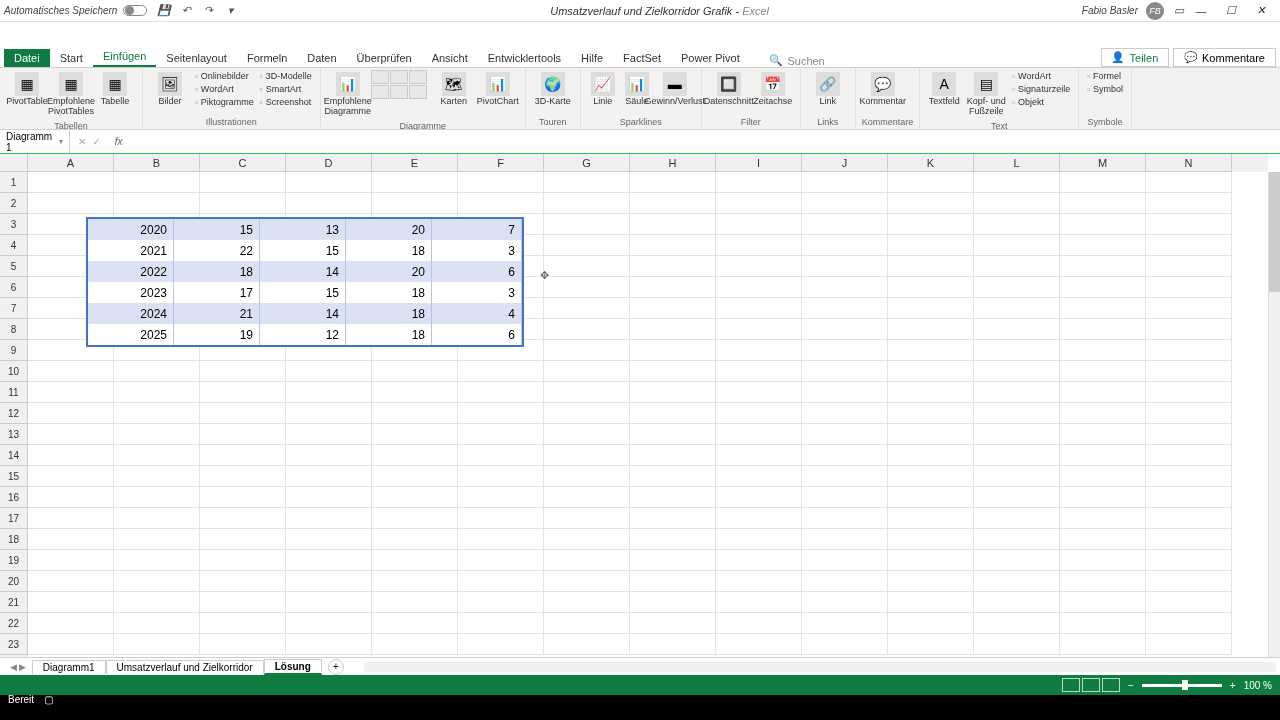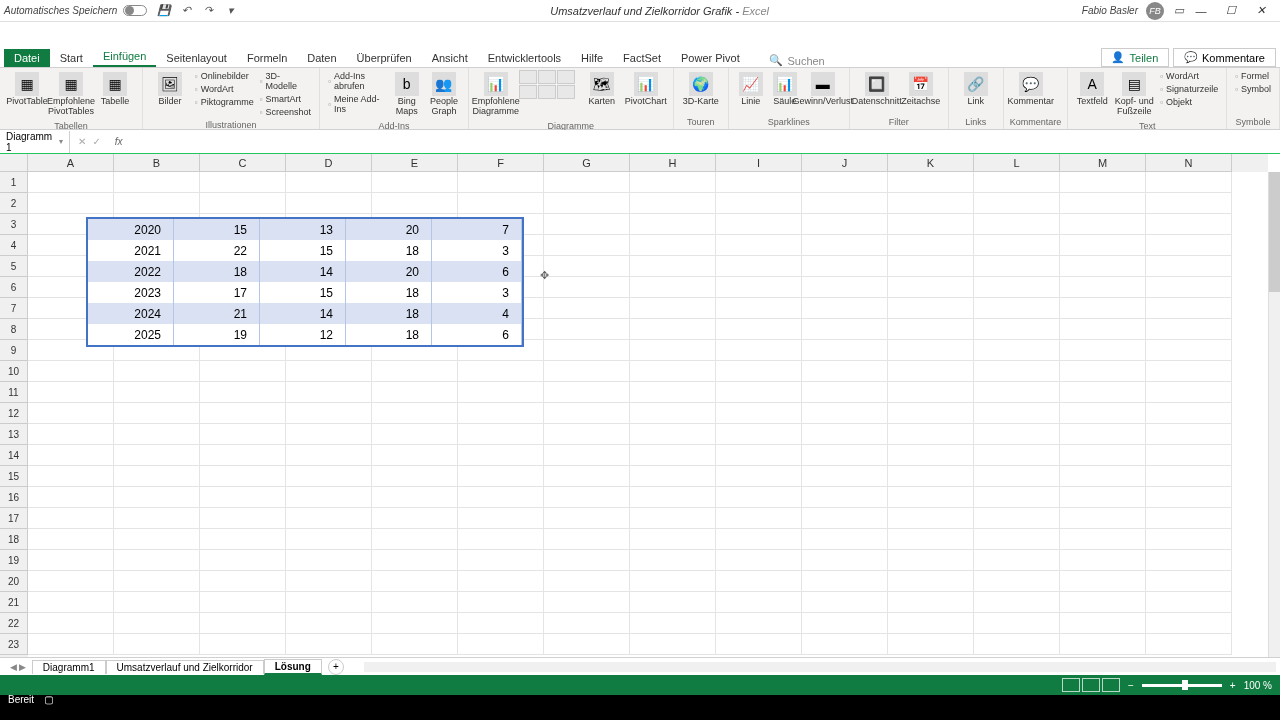--- a/index.html
+++ b/index.html
@@ -67,21 +67,21 @@
 .cell { width: 86px; border-right: 1px solid #e4e4e4; border-bottom: 1px solid #e4e4e4; padding: 0 4px; font-size: 11px; display: flex; align-items: center; }
 
 
 .data-table { position: absolute; top: 63px; left: 86px; z-index: 5; border: 2px solid #4472c4; }
 .dt-header { display: flex; background: #4472c4; }
 .dt-h { color: #fff; font-size: 12px; font-weight: 600; padding: 2px 4px; display: flex; align-items: center; justify-content: space-between; height: 21px; border-right: 1px solid #5a82cc; }
 .dt-h .dd { width: 12px; height: 12px; background: #fff; display: flex; align-items: center; justify-content: center; font-size: 7px; color: #333; }
 .dt-row { display: flex; height: 21px; }
 .dt-row.odd { background: #d9e1f2; }
 .dt-row.even { background: #fff; }
-.dt-cell { padding: 0 12px; font-size: 12px; display: flex; align-items: center; justify-content: flex-end; border-right: 1px solid #b4c6e7; }
+.dt-cell { padding: 0 6px; font-size: 12px; display: flex; align-items: center; justify-content: flex-end; border-right: 1px solid #b4c6e7; }
 .w-b { width: 86px; } .w-c { width: 86px; } .w-d { width: 86px; } .w-e { width: 86px; } .w-f { width: 90px; }
 
 
 .move-cursor { position: absolute; top: 115px; left: 540px; z-index: 10; font-size: 11px; color: #666; }
 
 
 .vscroll { position: absolute; top: 18px; right: 0; width: 12px; bottom: 0; background: #f0f0f0; border-left: 1px solid #ddd; }
 .vscroll-thumb { position: absolute; top: 0; width: 100%; height: 120px; background: #ccc; }
 
 
@@ -193,37 +193,20 @@
           <div class="small-item">WordArt</div>
           <div class="small-item">Piktogramme</div>
         </div>
         <div class="small-items">
           <div class="small-item">3D-Modelle</div>
           <div class="small-item">SmartArt</div>
           <div class="small-item">Screenshot</div>
         </div>
       </div>
       <div class="group-label">Illustrationen</div>
-    </div>
-    <div class="ribbon-group">
-      <div class="group-content">
-        <div class="small-items">
-          <div class="small-item">Add-Ins abrufen</div>
-          <div class="small-item">Meine Add-Ins</div>
-        </div>
-        <div class="big-btn">
-            <div class="icon icon-yellow">b</div>
-            <div class="lbl">Bing Maps</div>
-          </div>
-        <div class="big-btn">
-            <div class="icon icon-green2">👥</div>
-            <div class="lbl">People Graph</div>
-          </div>
-      </div>
-      <div class="group-label">Add-Ins</div>
     </div>
     <div class="ribbon-group">
       <div class="group-content">
         <div class="big-btn">
             <div class="icon">📊</div>
             <div class="lbl">Empfohlene Diagramme</div>
           </div>
         <div class="chart-icons">
           <div class="chart-icon"></div>
           <div class="chart-icon"></div>

